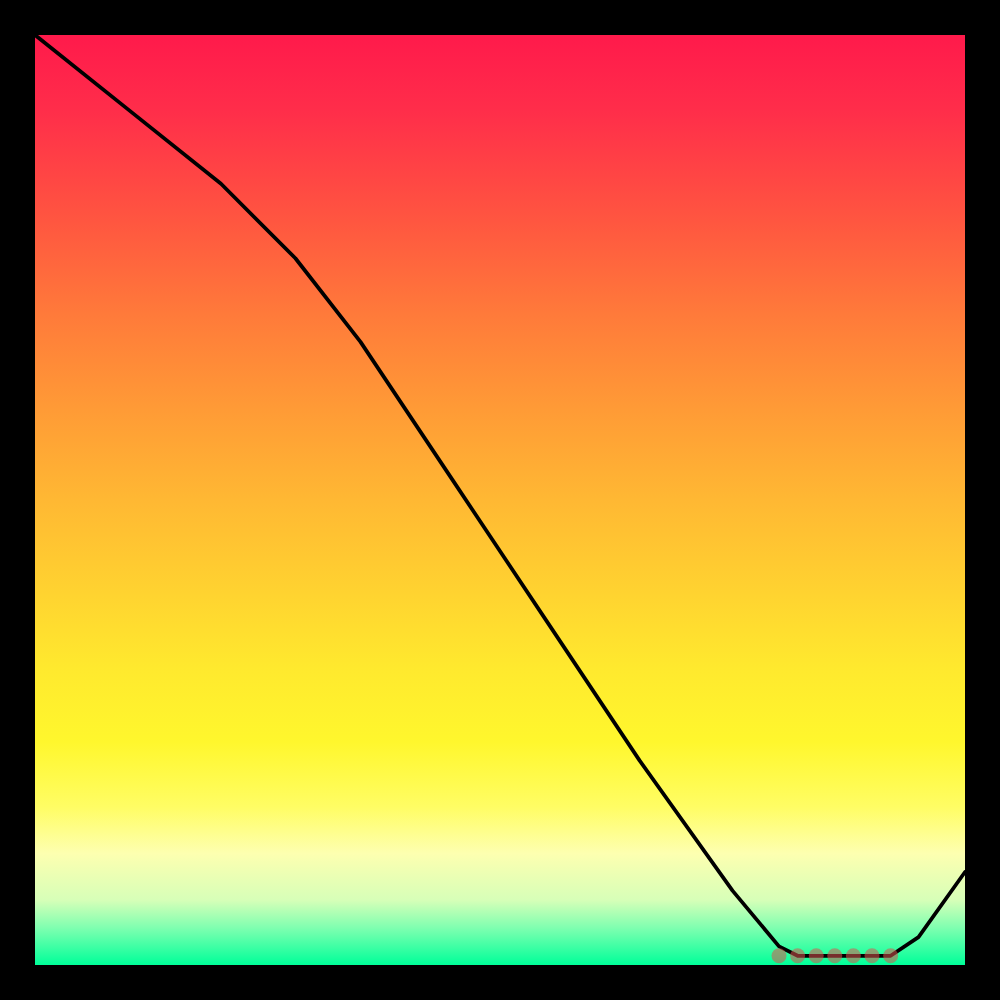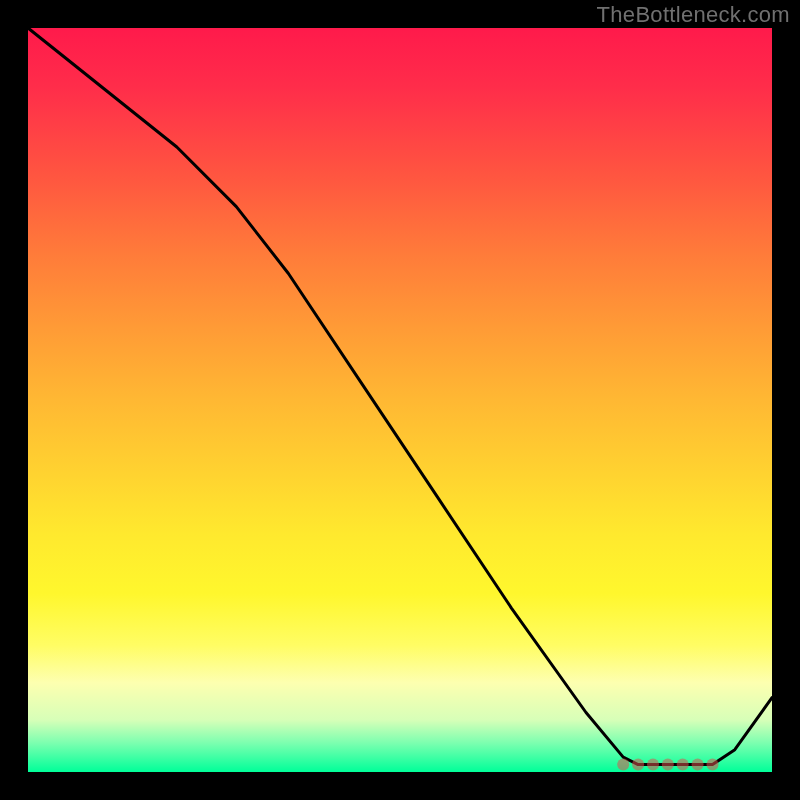--- a/index.html
+++ b/index.html
@@ -55,21 +55,20 @@
     top: 28px;
     width: 744px;
     height: 744px;
     overflow: visible;
   }
 </style>
 </head>
 <body>
 
 <div class="frame">
-  <div class="watermark">TheBottleneck.com</div>
   <div class="plot-area"></div>
   <svg class="curve" viewBox="0 0 744 744" preserveAspectRatio="none">
     <path d="M0.0 0.0 L74.4 59.5 L148.8 119.0 L208.3 178.6 L260.4 245.5 L334.8 357.1 L409.2 468.7 L483.6 580.3 L558.0 684.5 L595.2 729.1 L610.1 736.6 L625.0 736.6 L639.8 736.6 L654.7 736.6 L669.6 736.6 L684.5 736.6 L706.8 721.7 L744.0 669.6" fill="none" stroke="#000" stroke-width="3" stroke-linejoin="round" stroke-linecap="round"></path>
     <g>
         <circle cx="595.2" cy="736.6" r="6" fill="#d9534f" fill-opacity="0.55"></circle>
         <circle cx="610.1" cy="736.6" r="6" fill="#d9534f" fill-opacity="0.55"></circle>
         <circle cx="625.0" cy="736.6" r="6" fill="#d9534f" fill-opacity="0.55"></circle>
         <circle cx="639.8" cy="736.6" r="6" fill="#d9534f" fill-opacity="0.55"></circle>
         <circle cx="654.7" cy="736.6" r="6" fill="#d9534f" fill-opacity="0.55"></circle>
         <circle cx="669.6" cy="736.6" r="6" fill="#d9534f" fill-opacity="0.55"></circle>

